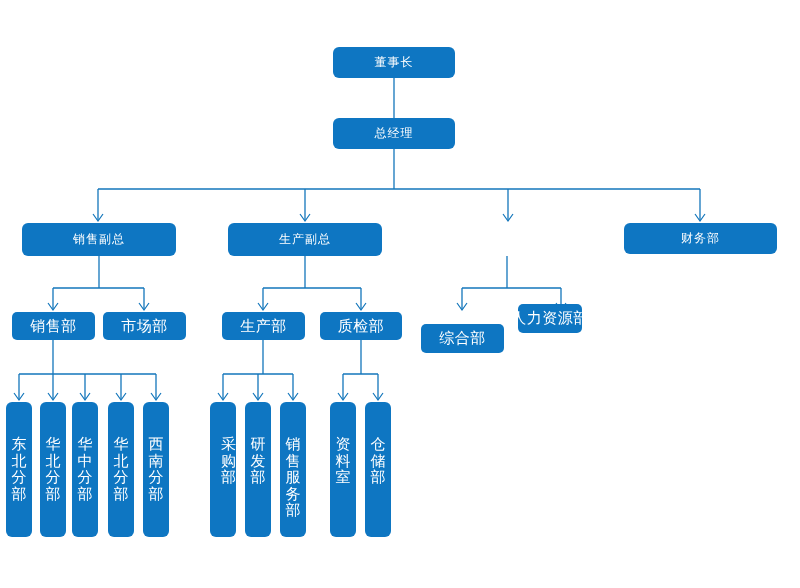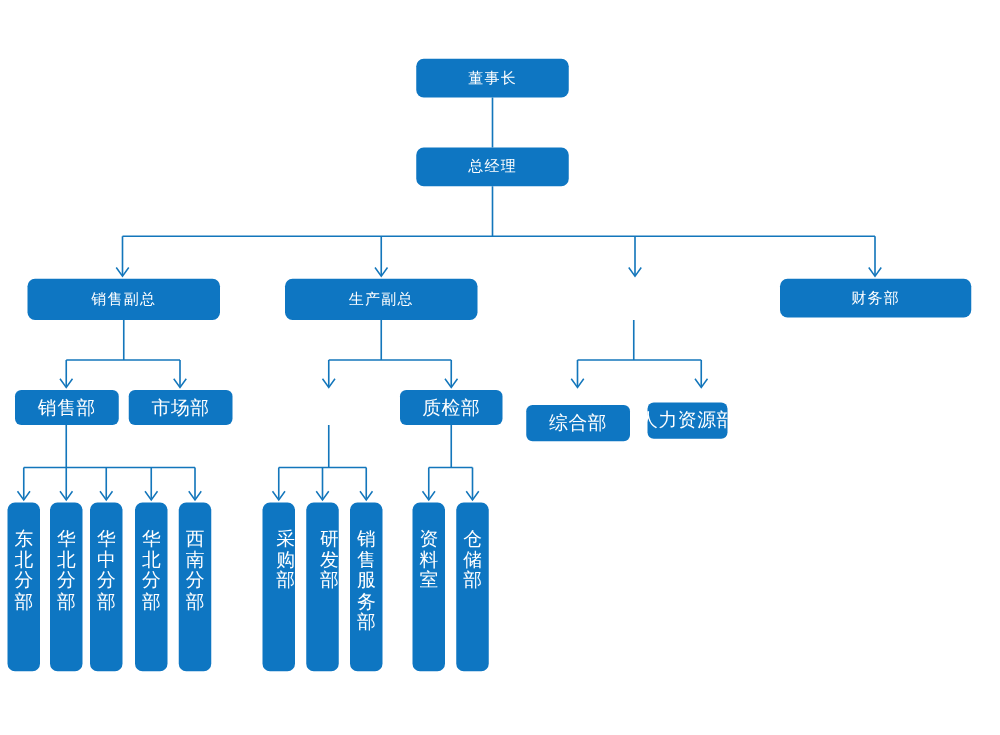--- a/index.html
+++ b/index.html
@@ -50,21 +50,21 @@
   .node--md {
     font-size: 15px;
     border-radius: 5px;
     letter-spacing: 0.5px;
   }
   .node--vert {
     display: block;
     font-size: 15px;
     line-height: 16.5px;
     text-align: center;
-    padding-top: 21px;
+    padding-top: 34px;
     white-space: normal;
     word-break: break-all;
     letter-spacing: 0;
     border-radius: 6px;
   }
 </style>
 </head>
 <body>
 
 <div class="canvas">
@@ -140,28 +140,29 @@
 
   <div class="node" style="left:333px; top:47px; width:122px; height:31px;">董事长</div>
   <div class="node" style="left:333px; top:118px; width:122px; height:31px;">总经理</div>
 
   <div class="node" style="left:22px; top:223px; width:154px; height:33px;">销售副总</div>
   <div class="node" style="left:228px; top:223px; width:154px; height:33px;font-family:Liberation Mono, monospace;">生产副总</div>
   <div class="node" style="left:624px; top:223px; width:153px; height:31px;">财务部</div>
 
   <div class="node node--md" style="left:12px; top:312px; width:83px; height:28px;">销售部</div>
   <div class="node node--md" style="left:103px; top:312px; width:83px; height:28px;">市场部</div>
+  <div class="node node--md" style="left:222px; top:312px; width:83px; height:28px;">生产部</div>
   <div class="node node--md" style="left:320px; top:312px; width:82px; height:28px;">质检部</div>
   <div class="node node--md" style="left:421px; top:312px; width:83px; height:29px;margin-top:12px;">综合部</div>
-  <div class="node node--md" style="left:518px; top:322px; width:64px; height:29px;">人力资源部</div>
+  <div class="node node--md" style="left:518px; top:304px; width:64px; height:29px;">人力资源部</div>
 
   <div class="node node--vert" style="left:6px; top:402px; width:26px; height:135px;">东北分部</div>
   <div class="node node--vert" style="left:40px; top:402px; width:26px; height:135px;">华北分部</div>
   <div class="node node--vert" style="left:72px; top:402px; width:26px; height:135px;">华中分部</div>
   <div class="node node--vert" style="left:108px; top:402px; width:26px; height:135px;">华北分部</div>
   <div class="node node--vert" style="left:143px; top:402px; width:26px; height:135px;">西南分部</div>
   <div class="node node--vert" style="left:210px; top:402px; width:26px; height:135px;text-align:right;">采购部</div>
-  <div class="node node--vert" style="left:245px; top:402px; width:26px; height:135px;text-align:right;">研发部</div>
+  <div class="node node--vert" style="left:245px; top:402px; width:26px; height:135px;">研发部</div>
   <div class="node node--vert" style="left:280px; top:402px; width:26px; height:135px;">销售服务部</div>
   <div class="node node--vert" style="left:330px; top:402px; width:26px; height:135px;">资料室</div>
   <div class="node node--vert" style="left:365px; top:402px; width:26px; height:135px;">仓储部</div>
 
 </div>
 
 </body></html>

